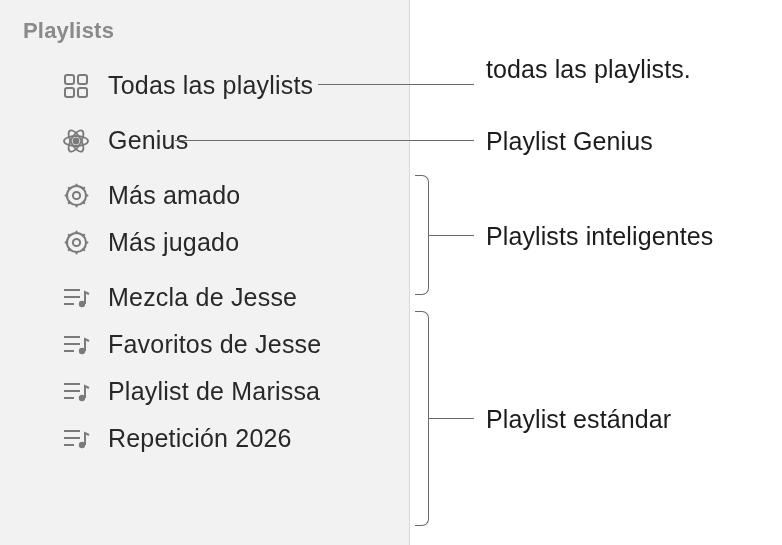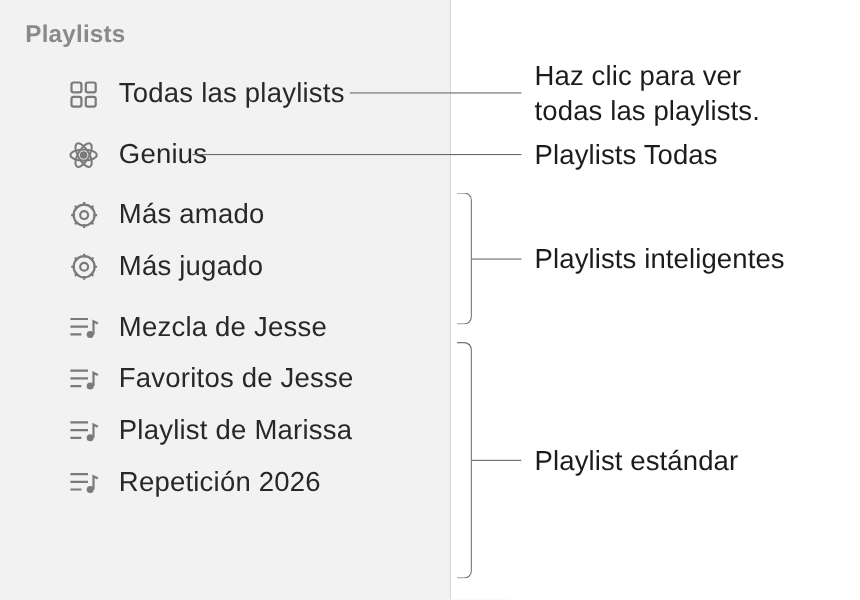--- a/index.html
+++ b/index.html
@@ -185,26 +185,25 @@
         </svg>
       </span>
       <span class="label">Repetición 2026</span>
     </div>
 
   </div>
 </div>
 
 <div class="connector" style="left:318px; top:84px; width:156px;"></div>
 <div class="callout" style="left:486px; top:53px;">
-  <div>Haz clic para ver</div>
   <div>todas las playlists.</div>
 </div>
 
 <div class="connector" style="left:175px; top:140px; width:299px;"></div>
-<div class="callout" style="left:486px; top:125px;">Playlists Todas</div>
+<div class="callout" style="left:486px; top:125px;">Playlist Genius</div>
 
 <div class="bracket" style="left:415px; top:175px; height:120px; width:14px;"></div>
 <div class="bracket-stem" style="left:429px; top:235px; width:45px;"></div>
 <div class="callout" style="left:486px; top:220px;">Playlists inteligentes</div>
 
 <div class="bracket" style="left:415px; top:311px; height:215px; width:14px;"></div>
 <div class="bracket-stem" style="left:429px; top:418px; width:45px;"></div>
 <div class="callout" style="left:486px; top:403px;">Playlist estándar</div>
 
 </body></html>

